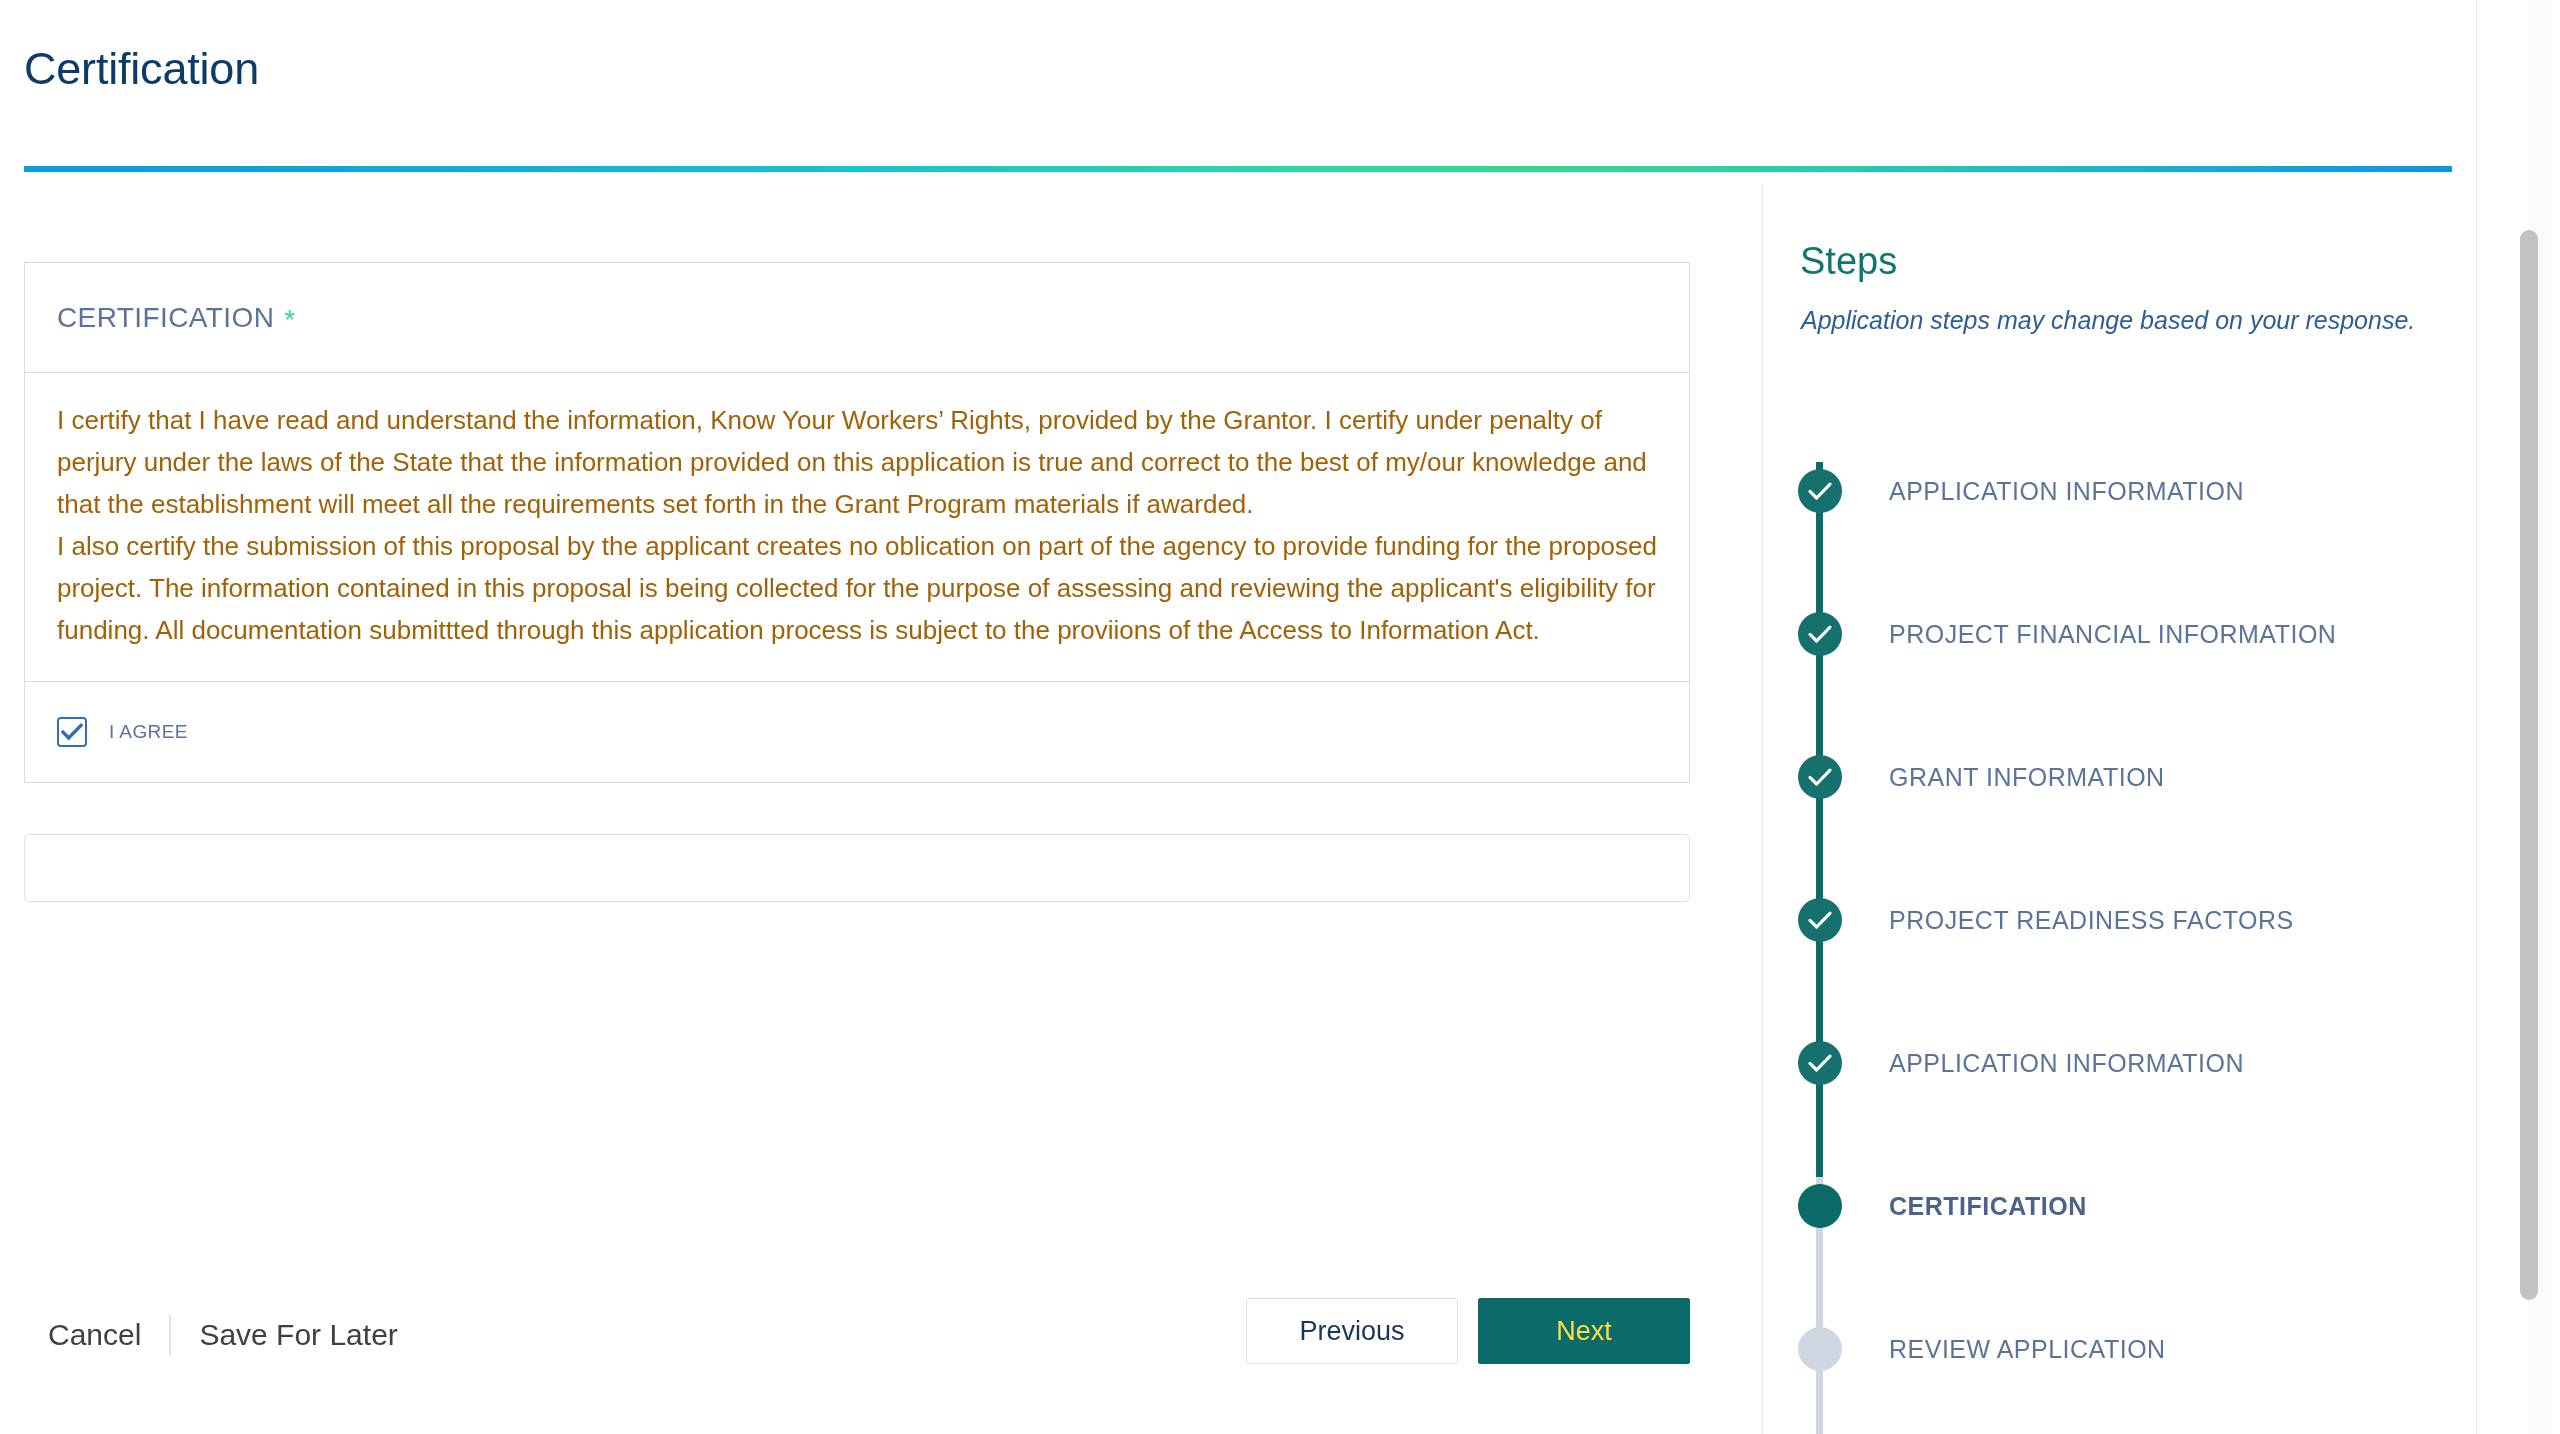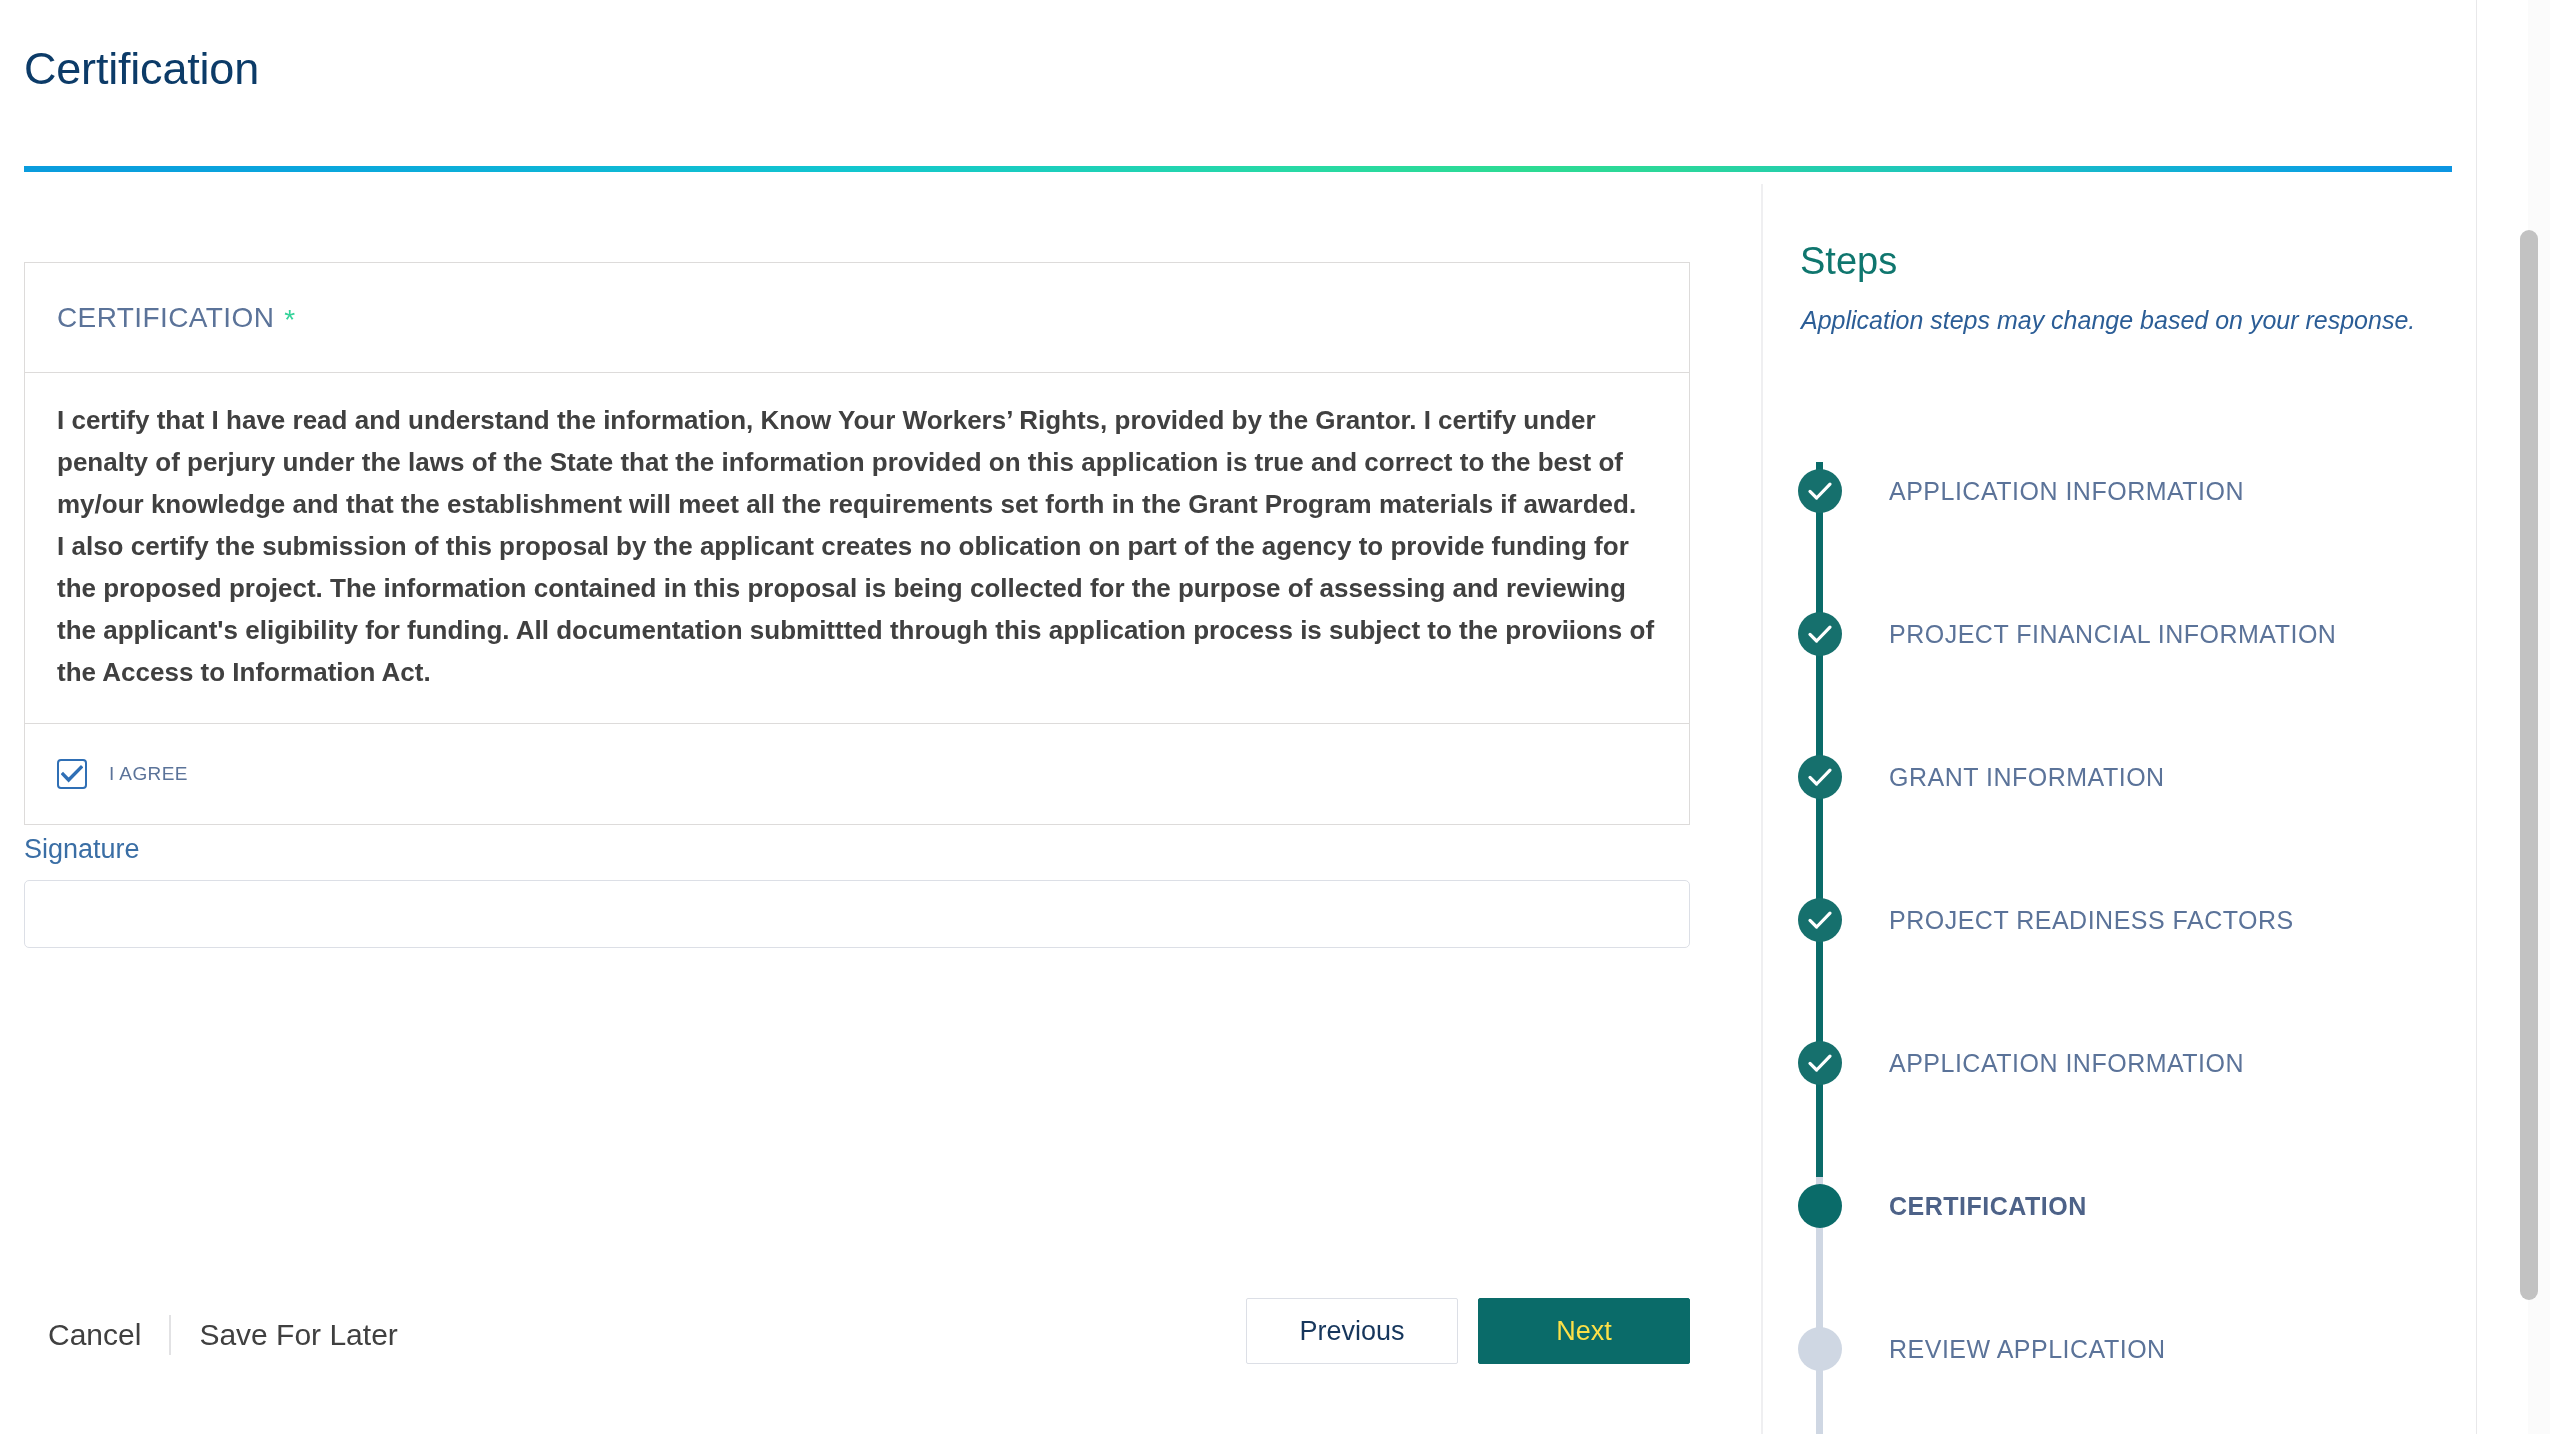--- a/index.html
+++ b/index.html
@@ -118,22 +118,22 @@
   }
 
   .cert-card-body {
     padding: 26px 32px 30px 32px;
     border-bottom: 1px solid #dddbda;
   }
 
   .cert-para {
     font-size: 26px;
     line-height: 42px;
-    color: #404040;
-    font-weight: 700;
+    color: #a16207;
+    font-weight: 400;
   }
 
   .cert-agree-row {
     height: 100px;
     display: flex;
     align-items: center;
     padding: 0 32px;
   }
 
   .checkbox {
@@ -402,21 +402,20 @@
             <svg width="22" height="18" viewBox="0 0 22 18">
               <path d="M2 9.2 L7.6 15 L20 2.4" fill="none" stroke="#2f6fb5" stroke-width="3.4" stroke-linecap="square"></path>
             </svg>
           </span>
           <span class="agree-label">I AGREE</span>
         </div>
 
       </div>
 
       <div class="sig-group">
-        <label class="sig-label">Signature</label>
         <input class="sig-input" type="text" placeholder="" style="">
       </div>
 
       <div class="footer-actions">
         <div class="link-group">
           <button class="text-link">Cancel</button>
           <span class="link-sep"></span>
           <button class="text-link">Save For Later</button>
         </div>
         <div class="btn-group">

